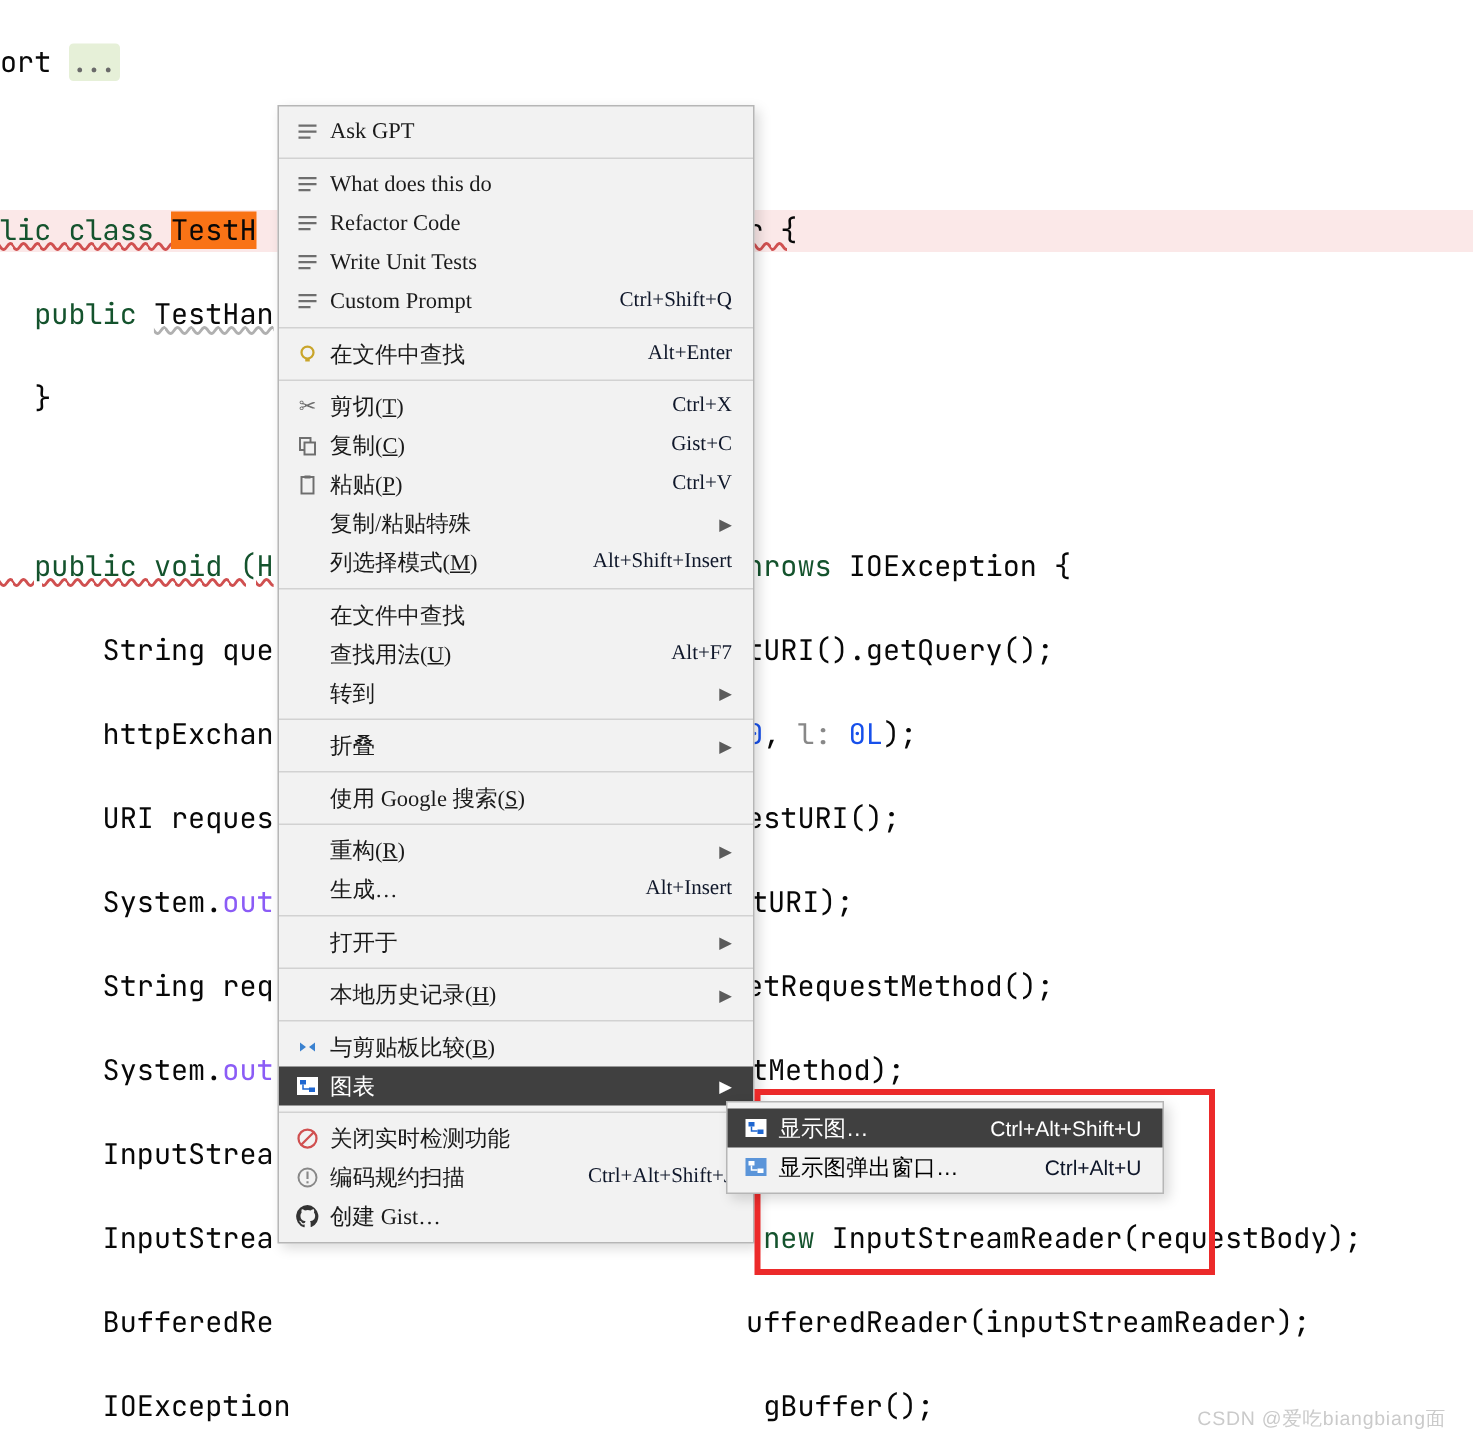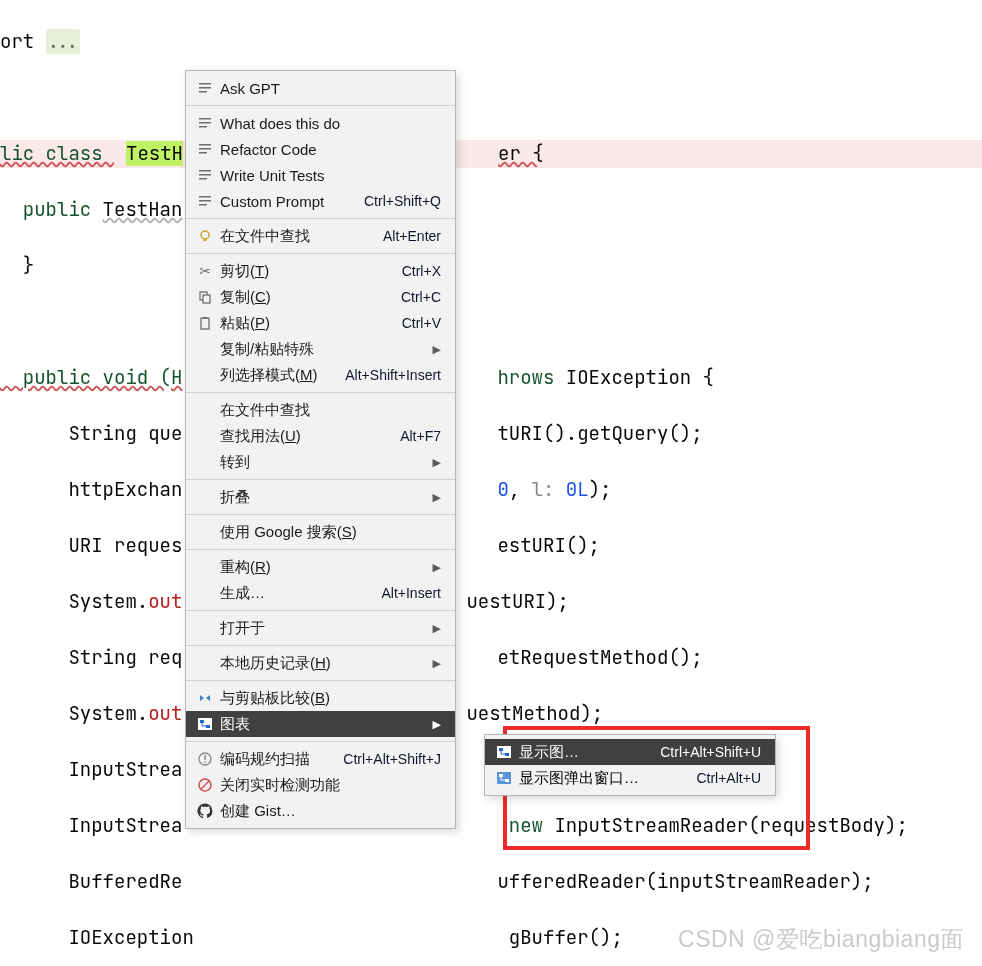--- a/index.html
+++ b/index.html
@@ -1,29 +1,29 @@
 <!DOCTYPE html>
 <html><head>
 <meta charset="utf-8">
 <style>
   * { margin:0; padding:0; box-sizing:border-box; }
   body { width:982px; height:966px; background:#fff; font-family:"Segoe UI",Arial,sans-serif; font-size:16px; overflow:hidden; position:relative; }
   .code-area { position:absolute; top:0; left:0; right:0; padding:0; white-space:pre; font-family:"JetBrains Mono","Consolas",monospace; font-size:19px; line-height:28px; color:#080808; }
   .code-area .row { display:block; height:28px; }
   .kw { color:#14532d; }
   .num { color:#1750EB; }
-  .meth, .field { color:#b91c1c; }
+  .meth, .field { color:#8b5cf6; }
   .fold { background:#e6f0d8; color:#6a6a6a; border-radius:3px; }
   .hl-line { background:#fbe8e8; display:inline-block; width:100%; }
-  .sel { background:#bef264;margin-left:12px; }
+  .sel { background:#f97316; }
   .wavy { text-decoration:underline; text-decoration-style:wavy; text-decoration-color:#d05050; }
   .wavy-gray { text-decoration:underline; text-decoration-style:wavy; text-decoration-color:#b0b0b0;margin-top:25px; }
-  .watermark { position:absolute; right:18px; bottom:11px; color:rgba(170,170,170,0.62); font-size:23px; font-family:Arial; letter-spacing:0.5px; }
+  .watermark { position:absolute; right:18px; bottom:11px; color:rgba(170,170,170,0.62); font-size:13px; font-family:Arial; letter-spacing:0.5px; }
   
-  .ctx-menu { position:absolute; top:70px; left:185px; width:271px; background:#f2f2f2; border:1px solid #b6b6b6; box-shadow:3px 3px 8px rgba(0,0,0,.15); padding:4px 0; font-size:15px; color:#1a1a1a; }
+  .ctx-menu { position:absolute; top:70px; left:185px; width:318px; background:#f2f2f2; border:1px solid #b6b6b6; box-shadow:3px 3px 8px rgba(0,0,0,.15); padding:4px 0; font-size:15px; color:#1a1a1a;font-family:Liberation Serif, serif; }
   .mi { display:flex; align-items:center; height:26px; padding:0 14px 0 8px; cursor:default; }
   .mi .mi-icon { width:22px; display:flex; justify-content:center; color:#6E6E6E; font-size:14px; }
   .mi .mi-label { flex:1; padding-left:4px; white-space:nowrap; }
   .mi .mi-sc { color:#0f172a; font-size:14px; }
   .mi .mi-arrow { color:#5b5b5b; margin-left:8px; font-size:11px; }
   .mi.highlight { background:#404040; color:#fff; }
   .mi.highlight .mi-icon, .mi.highlight .mi-sc, .mi.highlight .mi-arrow { color:#fff; }
   .sep { height:1px; background:#d2d2d2; margin:4px 0; }
   .mnemonic { text-decoration:underline; }
   
@@ -144,21 +144,21 @@
       <span class="mi-sc">Ctrl+X</span>
     </div>
     <div class="mi">
       <span class="mi-icon">
         <svg class="svgicon" viewBox="0 0 16 16">
           <rect x="3" y="3" width="7" height="8" fill="none" stroke="#6E6E6E" stroke-width="1.3"></rect>
           <rect x="6" y="6" width="7" height="8" fill="#f2f2f2" stroke="#6E6E6E" stroke-width="1.3"></rect>
         </svg>
       </span>
       <span class="mi-label">复制(<span class="mnemonic">C</span>)</span>
-      <span class="mi-sc">Ctrl+C</span>
+      <span class="mi-sc">Gist+C</span>
     </div>
     <div class="mi">
       <span class="mi-icon">
         <svg class="svgicon" viewBox="0 0 16 16">
           <rect x="4" y="3" width="8" height="11" fill="none" stroke="#6E6E6E" stroke-width="1.3"></rect>
           <rect x="6" y="2" width="4" height="2" fill="#6E6E6E"></rect>
         </svg>
       </span>
       <span class="mi-label">粘贴(<span class="mnemonic">P</span>)</span>
       <span class="mi-sc">Ctrl+V</span>
@@ -241,36 +241,36 @@
           <path d="M5 7 L5 10 L9 10" stroke="#1e66d0" fill="none" stroke-width="1"></path>
         </svg>
       </span>
       <span class="mi-label">图表</span>
       <span class="mi-arrow">▶</span>
     </div>
     <div class="sep"></div>
     <div class="mi">
       <span class="mi-icon">
         <svg class="svgicon" viewBox="0 0 16 16">
+          <circle cx="8" cy="8" r="6" fill="none" stroke="#d05050" stroke-width="1.5"></circle>
+          <line x1="4" y1="12" x2="12" y2="4" stroke="#d05050" stroke-width="1.5"></line>
+        </svg>
+      </span>
+      <span class="mi-label">关闭实时检测功能</span>
+    </div>
+    <div class="mi">
+      <span class="mi-icon">
+        <svg class="svgicon" viewBox="0 0 16 16">
           <circle cx="8" cy="8" r="6" fill="none" stroke="#888" stroke-width="1.3"></circle>
           <rect x="7.3" y="4" width="1.4" height="5" fill="#888"></rect>
           <rect x="7.3" y="10.5" width="1.4" height="1.4" fill="#888"></rect>
         </svg>
       </span>
       <span class="mi-label">编码规约扫描</span>
       <span class="mi-sc">Ctrl+Alt+Shift+J</span>
-    </div>
-    <div class="mi">
-      <span class="mi-icon">
-        <svg class="svgicon" viewBox="0 0 16 16">
-          <circle cx="8" cy="8" r="6" fill="none" stroke="#d05050" stroke-width="1.5"></circle>
-          <line x1="4" y1="12" x2="12" y2="4" stroke="#d05050" stroke-width="1.5"></line>
-        </svg>
-      </span>
-      <span class="mi-label">关闭实时检测功能</span>
     </div>
     <div class="mi">
       <span class="mi-icon">
         <svg class="svgicon" viewBox="0 0 16 16">
           <path fill="#333" d="M8 .4a7.6 7.6 0 0 0-2.4 14.8c.4.1.5-.2.5-.4v-1.4c-2.1.5-2.6-1-2.6-1-.3-.9-.8-1.1-.8-1.1-.7-.5.1-.5.1-.5.8.1 1.2.8 1.2.8.7 1.2 1.8.8 2.3.6.1-.5.3-.8.5-1-1.7-.2-3.5-.9-3.5-3.8 0-.8.3-1.5.8-2.1-.1-.2-.3-1 .1-2.1 0 0 .6-.2 2.1.8a7.2 7.2 0 0 1 3.8 0c1.5-1 2.1-.8 2.1-.8.4 1.1.2 1.9.1 2.1.5.6.8 1.3.8 2.1 0 2.9-1.8 3.6-3.5 3.8.3.2.5.7.5 1.4v2c0 .2.1.5.5.4A7.6 7.6 0 0 0 8 .4z"></path>
         </svg>
       </span>
       <span class="mi-label">创建 Gist…</span>
     </div>
   </div>

